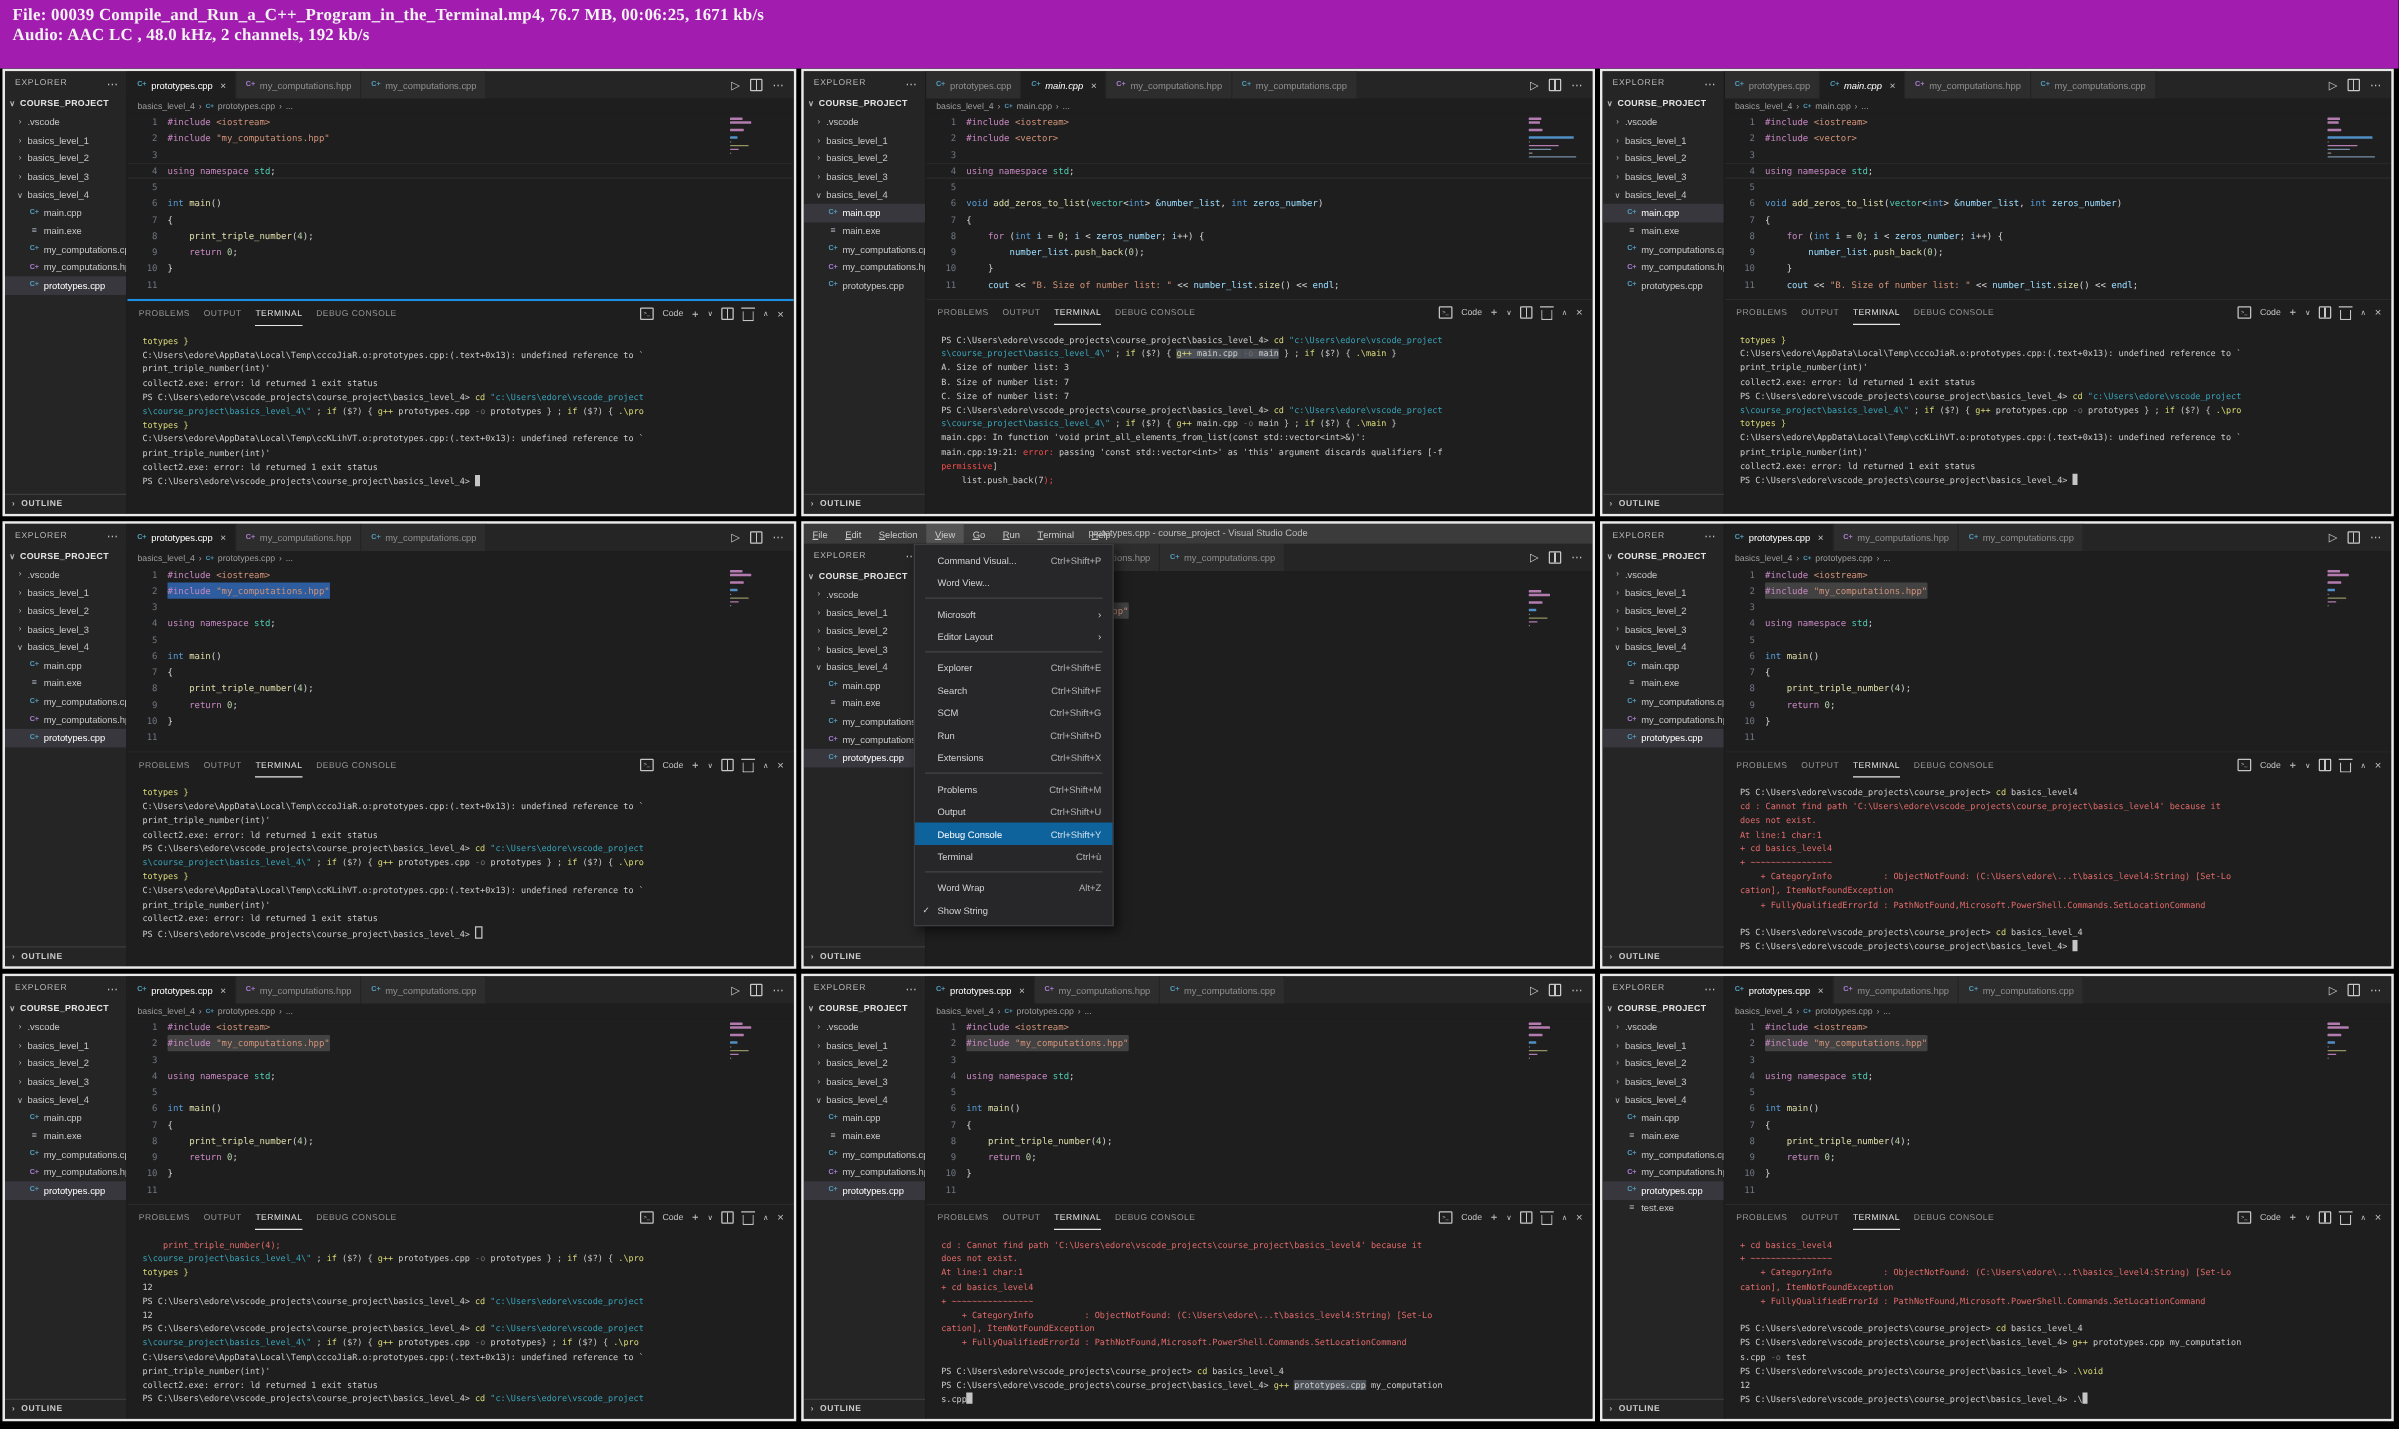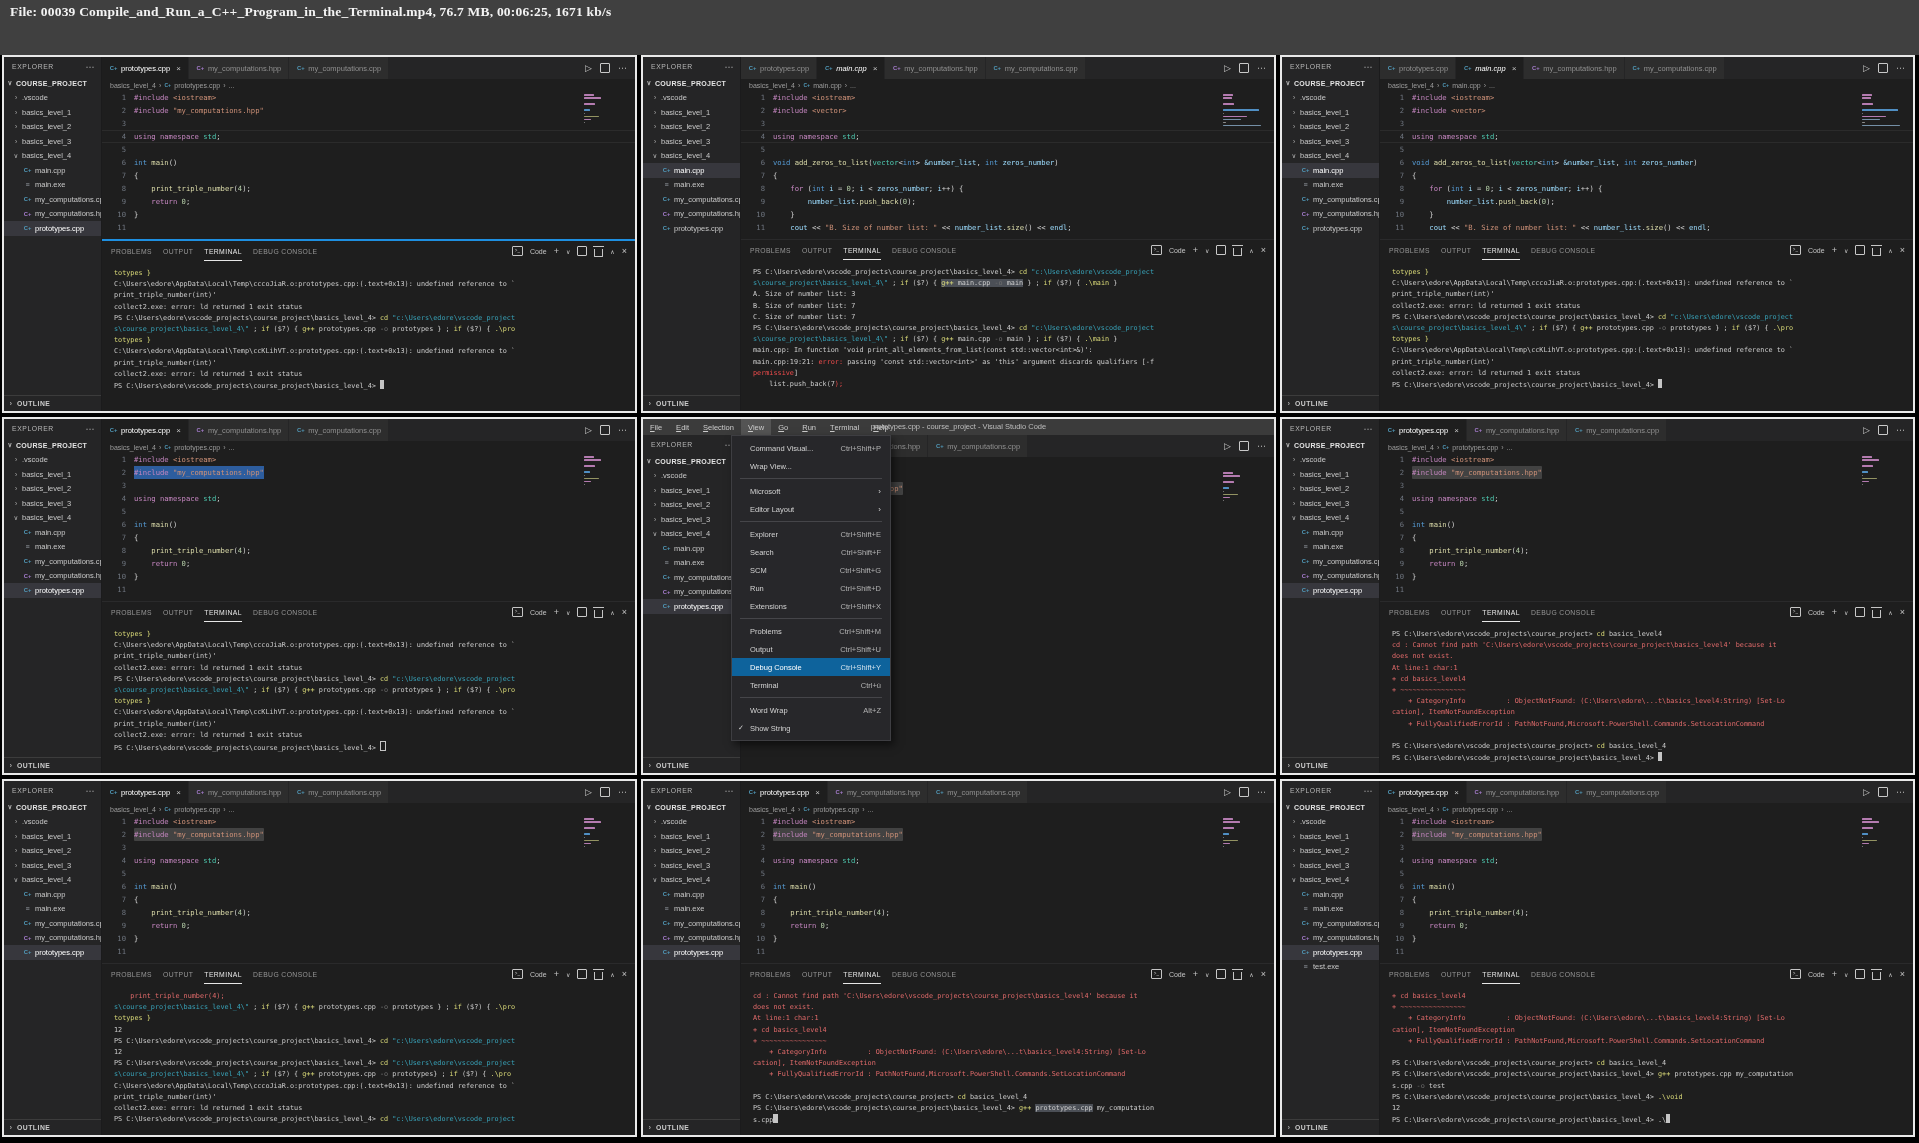--- a/index.html
+++ b/index.html
@@ -1,18 +1,18 @@
 <!DOCTYPE html>
 <html><head>
 <meta charset="utf-8">
 <style>
   html,body{margin:0;padding:0;background:#000;width:1919px;height:1143px;overflow:hidden;
     font-family:"Liberation Sans",sans-serif;-webkit-font-smoothing:antialiased;}
   
-  .vheader{background:#404040;color:#f3f3f3;padding:4px 10px 3px 10px;height:48px;
+  .vheader{background:#a21caf;color:#f3f3f3;padding:4px 10px 3px 10px;height:48px;
     font-family:"Liberation Serif",serif;font-weight:bold;font-size:13.5px;line-height:16px;letter-spacing:.2px;}
   
   .grid{display:grid;grid-template-columns:repeat(3,635px);grid-auto-rows:358px;gap:4px;padding:0 2px 4px 2px;background:#000;}
   .frame{position:relative;border:2px solid #e9e9e9;background:#1e1e1e;box-sizing:border-box;overflow:hidden;
     display:flex;flex-direction:column;}
   .fbody{flex:1;display:flex;min-height:0;}
   
   .titlebar{height:16px;flex:none;background:#3b3b3b;display:flex;align-items:stretch;position:relative;font-size:7.5px;color:#cccccc;}
   .wtitle{position:absolute;left:0;right:0;top:0;height:16px;line-height:16px;text-align:center;color:#bdbdbd;pointer-events:none;}
   .mb{padding:0 7px;display:flex;align-items:center;position:relative;z-index:2;}
@@ -90,20 +90,21 @@
   .mi .sub{margin-left:auto;font-size:8px;}
   .mi .chk{position:absolute;left:6px;font-size:7px;}
   .mi.selhl{background:#0e639c;color:#ffffff;}
   .msep{height:1px;background:#454549;margin:3px 8px;}
 </style>
 </head>
 <body>
 
 <div class="vheader">
   <div>File: 00039 Compile_and_Run_a_C++_Program_in_the_Terminal.mp4, 76.7 MB, 00:06:25, 1671 kb/s</div>
+  <div>Audio: AAC LC , 48.0 kHz, 2 channels, 192 kb/s</div>
 </div>
 
 <div class="grid" id="grid">
     <div class="frame">
       <div class="fbody">
         <div class="sidebar">
           <div class="sb-head">
             <span>EXPLORER</span>
             <span class="more">⋯</span>
           </div>
@@ -825,21 +826,21 @@
             </div>
           </div>
         </div>
       </div>
       <div class="menu-panel">
         <div class="mi">
           <span>Command Visual...</span>
           <span class="sc">Ctrl+Shift+P</span>
         </div>
         <div class="mi">
-          <span>Wrap View...</span>
+          <span>Word View...</span>
         </div>
         <div class="msep"></div>
         <div class="mi">
           <span>Microsoft</span>
           <span class="sub">›</span>
         </div>
         <div class="mi">
           <span>Editor Layout</span>
           <span class="sub">›</span>
         </div>

